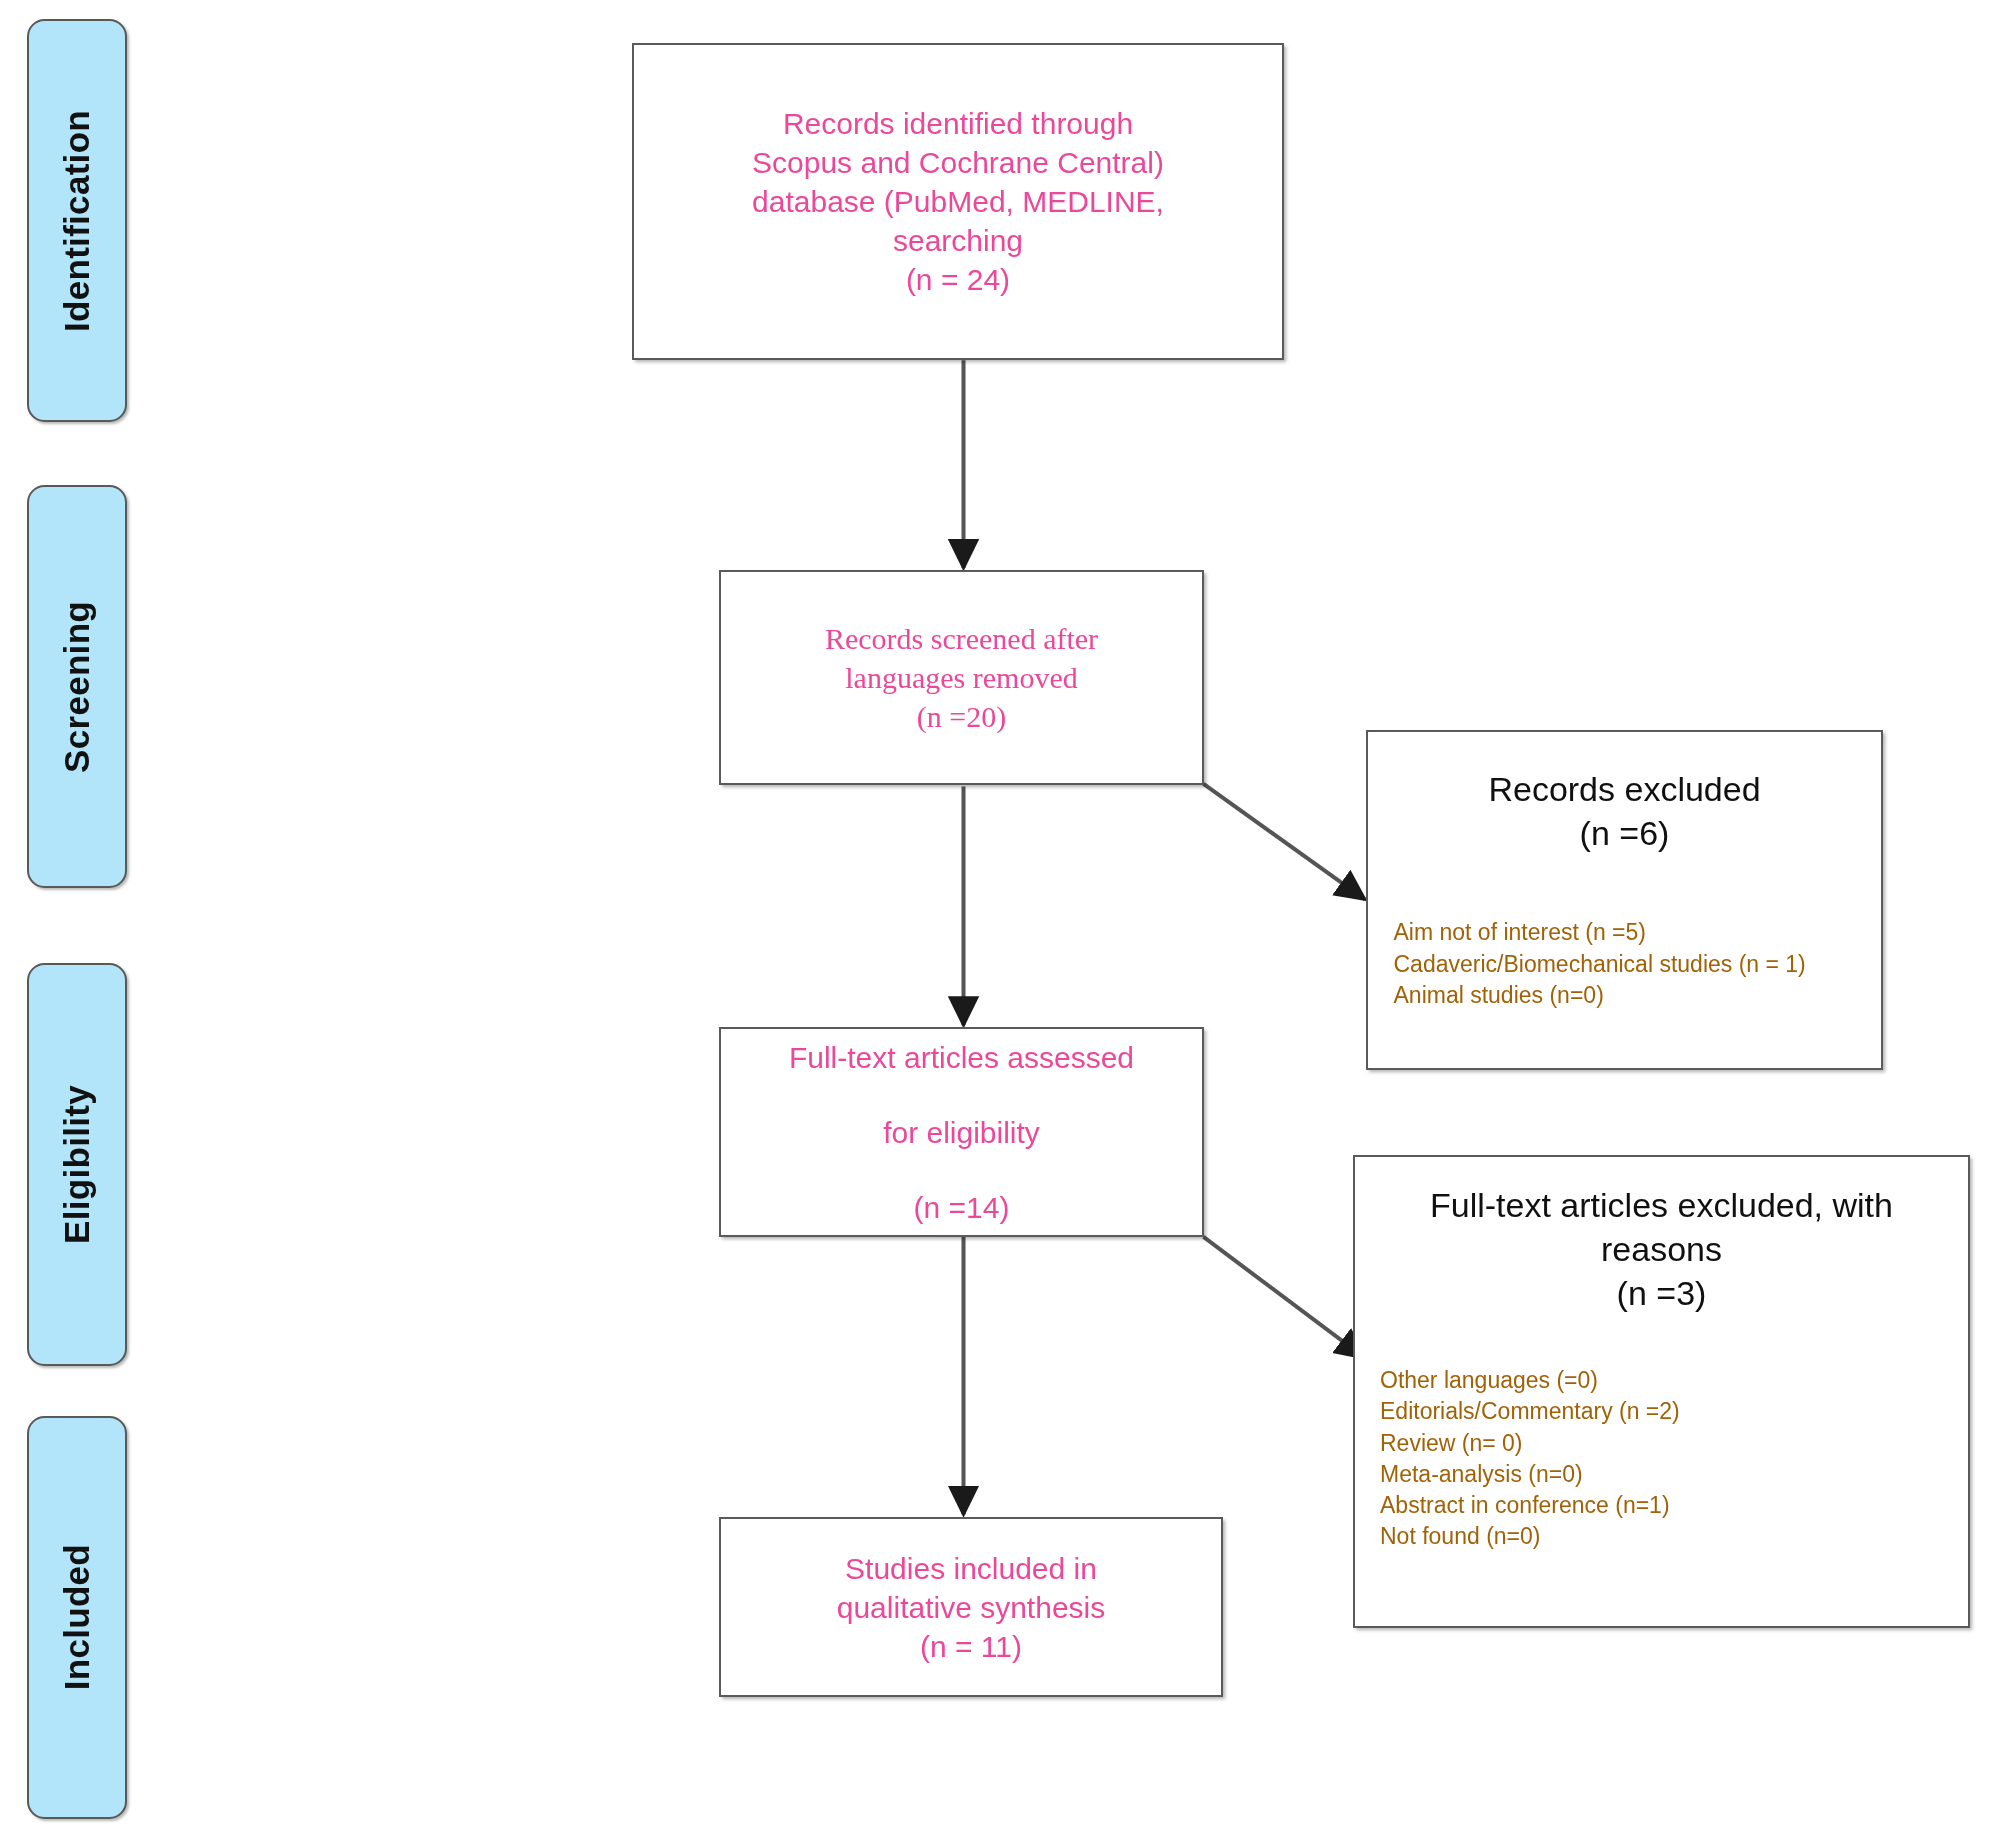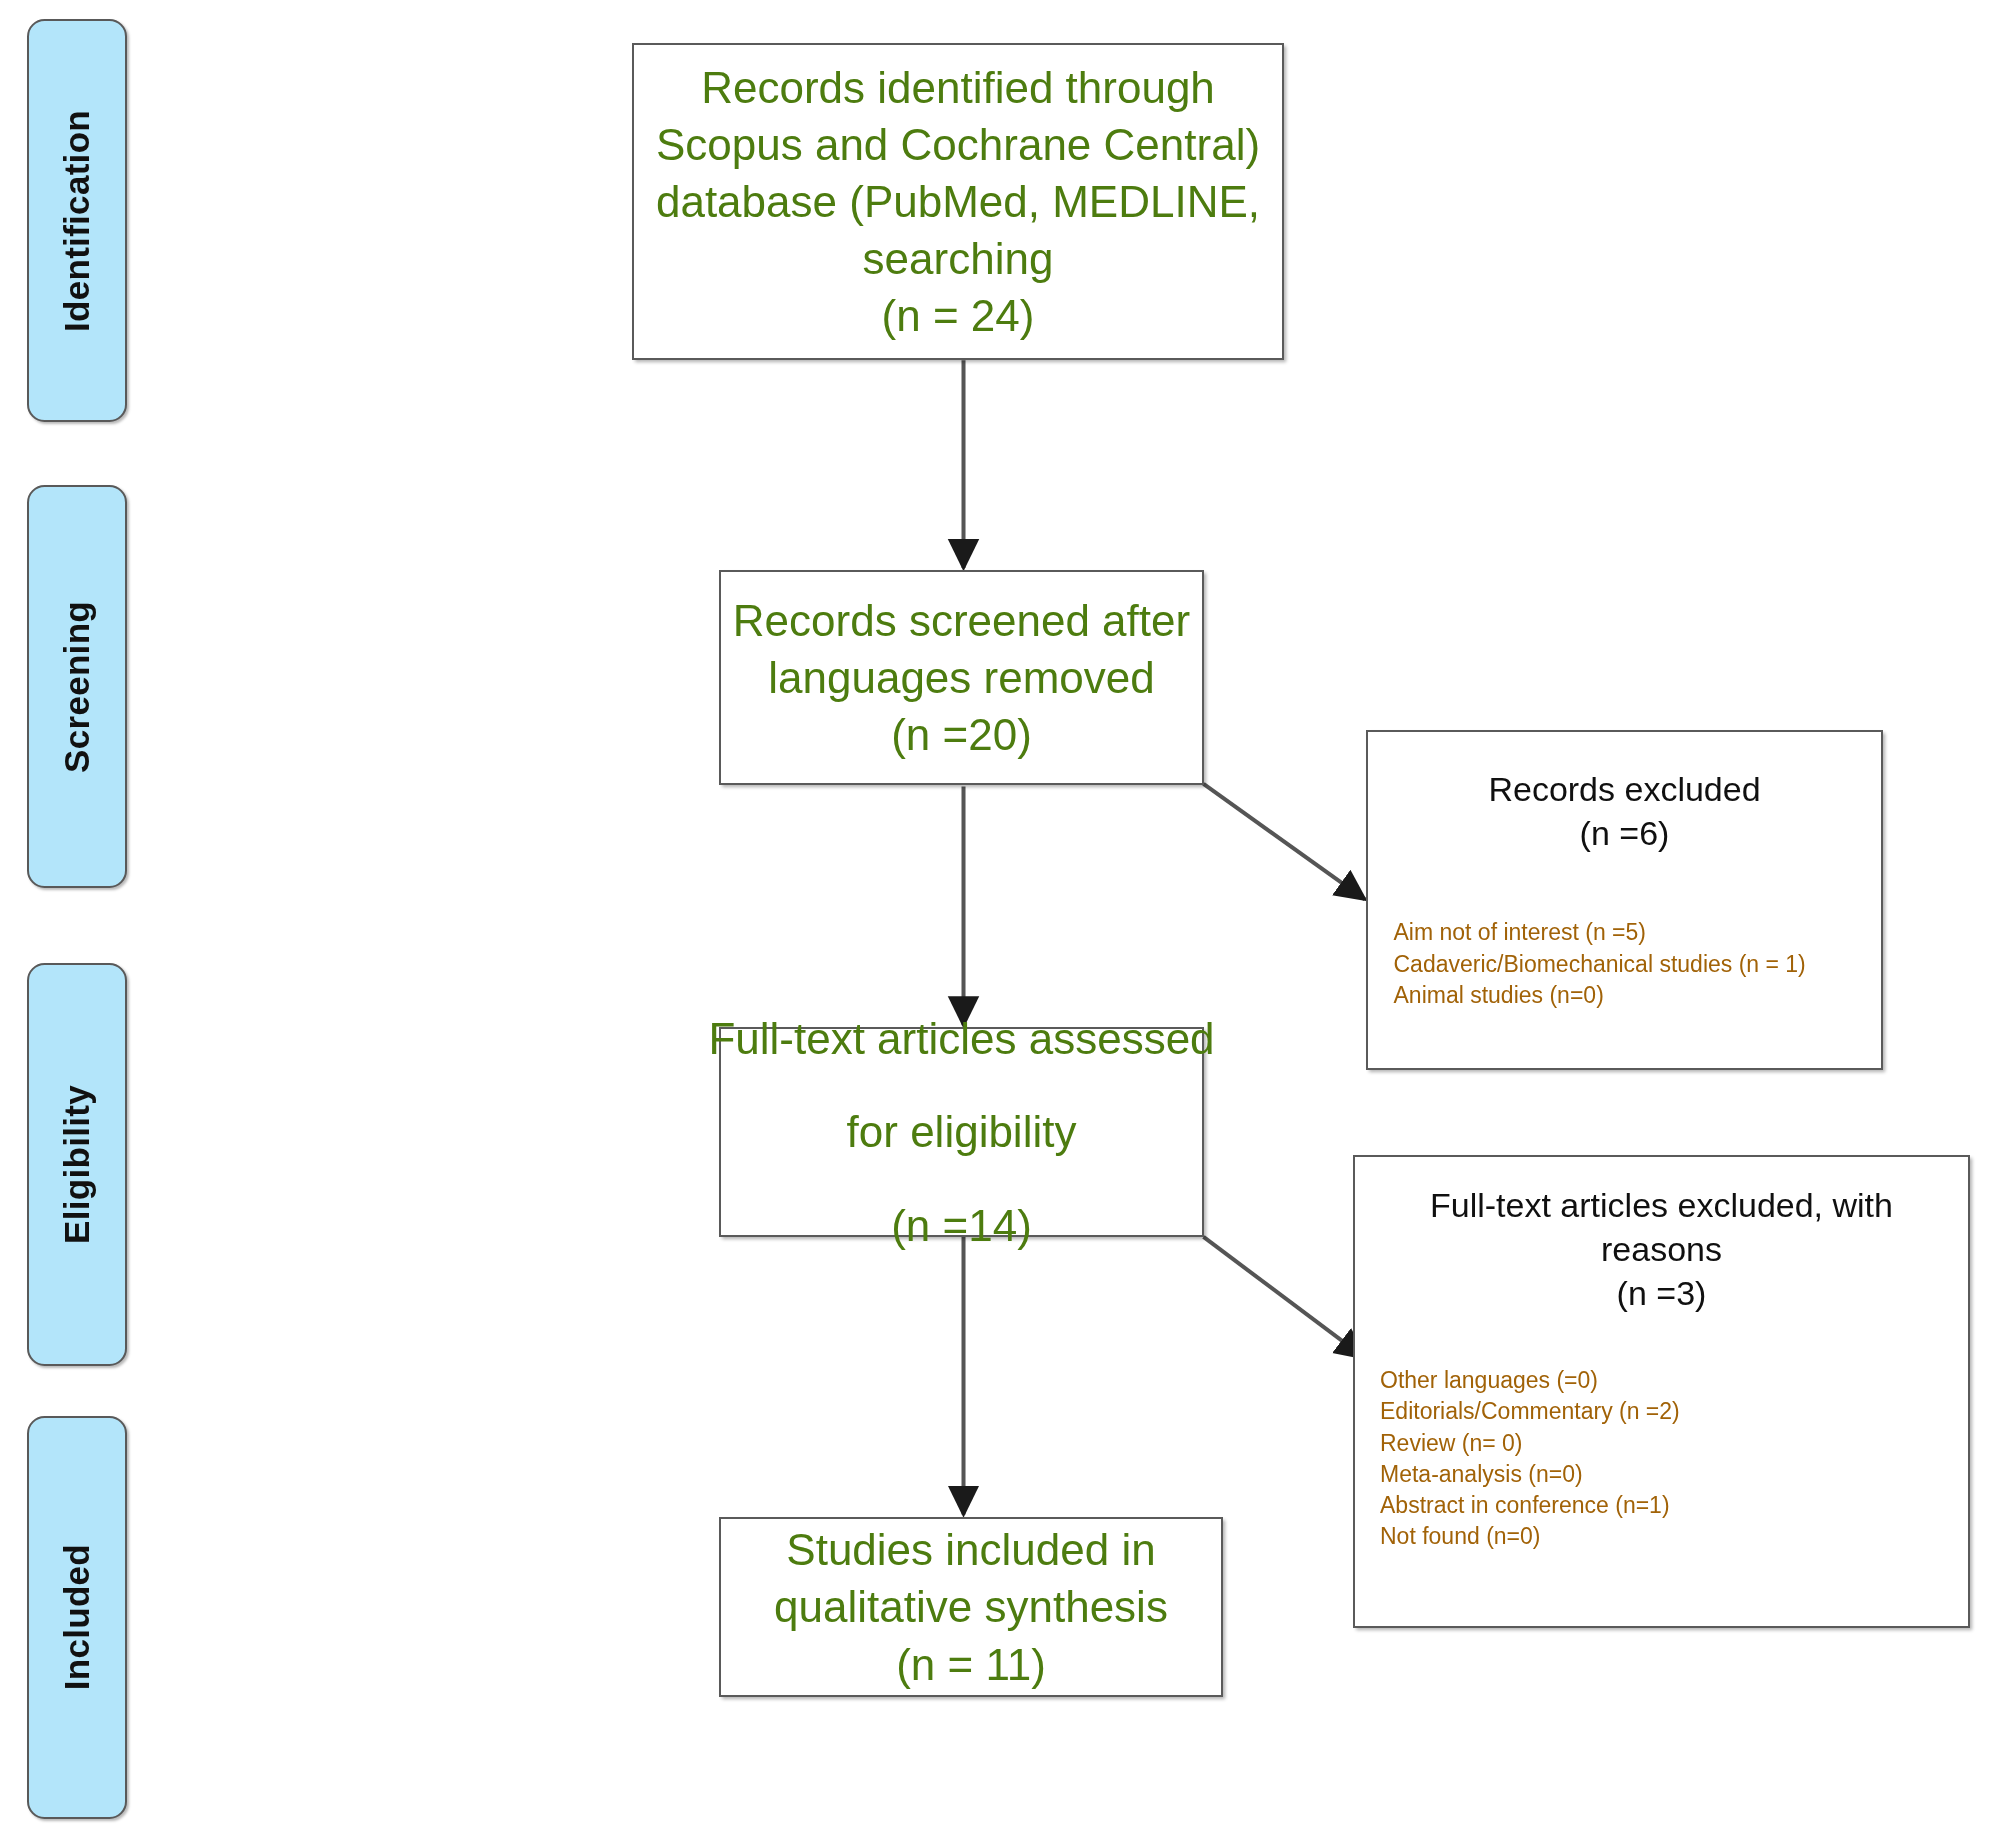--- a/index.html
+++ b/index.html
@@ -49,24 +49,24 @@
     border: 2px solid #5a5a5a;
     box-shadow: 2.7px 2.7px 3.4px rgba(0,0,0,0.30);
     box-sizing: border-box;
     display: flex;
     flex-direction: column;
     justify-content: center;
     align-items: center;
     padding: 6.7px 12px;
   }
   .flow-box .line {
-    font-size: 44px;
+    font-size: 30px;
     line-height: 1.30;
     text-align: center;
-    color: #4d7c0f;
+    color: #ec4899;
     white-space: nowrap;
   }
 
   
   .excl-box {
     position: absolute;
     background: #ffffff;
     border: 2px solid #5a5a5a;
     box-shadow: 2.7px 2.7px 3.4px rgba(0,0,0,0.30);
     box-sizing: border-box;
@@ -145,21 +145,21 @@
   </div>
 
   <div class="flow-box" style="left:632px; top:43px; width:652px; height:317px;">
     <div class="line">Records identified through</div>
     <div class="line">Scopus and Cochrane Central)</div>
     <div class="line">database (PubMed, MEDLINE,</div>
     <div class="line">searching</div>
     <div class="line">(n = 24)</div>
   </div>
 
-  <div class="flow-box" style="left:719px; top:570px; width:485px; height:215px;">
+  <div class="flow-box" style="left:719px; top:570px; width:485px; height:215px;font-family:Liberation Serif, serif;">
     <div class="line">Records screened after</div>
     <div class="line">languages removed</div>
     <div class="line">(n =20)</div>
   </div>
 
   <div class="flow-box" style="left:719px; top:1027px; width:485px; height:210px;gap:36px;">
     <div class="line">Full-text articles assessed</div>
     <div class="line">for eligibility</div>
     <div class="line">(n =14)</div>
   </div>

